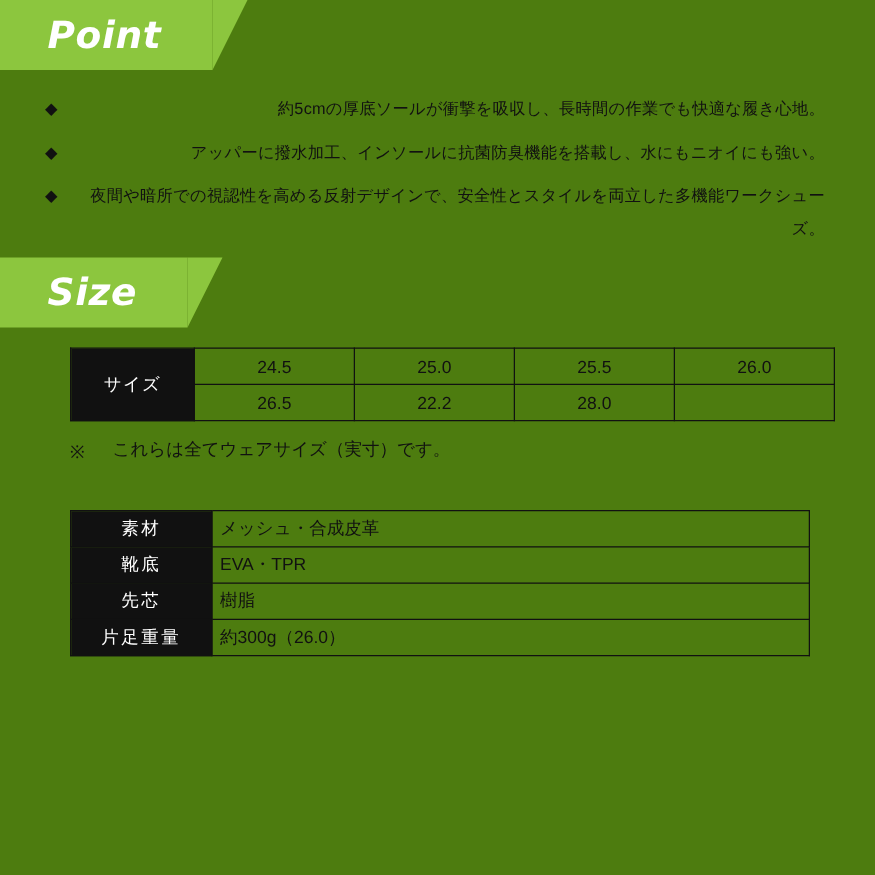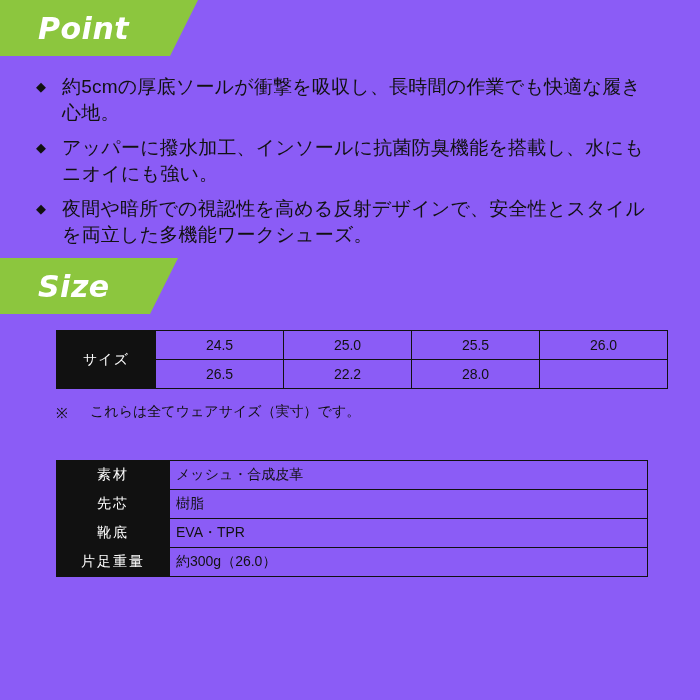--- a/index.html
+++ b/index.html
@@ -11,21 +11,21 @@
     height: 700px;
     background: #ffffff;
     font-family: "Liberation Sans", sans-serif;
     color: #1a1a1a;
     overflow: hidden;
   }
   .page {
     position: relative;
     width: 700px;
     height: 700px;
-    background: #8b5cf6;
+    background: #4d7c0f;
   }
 
   
   .banner {
     position: relative;
     height: 56px;
     display: flex;
     align-items: center;
   }
   .banner .shape {
@@ -75,24 +75,25 @@
     flex: 0 0 auto;
     width: 26px;
     font-size: 13px;
     line-height: 26px;
     color: #111;
     text-align: left;
     padding-left: 2px;
   }
   .point-text {
     flex: 1 1 auto;
-    font-size: 19px;
+    font-size: 13px;
     line-height: 26px;
     color: #111;
     letter-spacing: 0.2px;
+    text-align: right;
   }
 
   
   .size-section {
     margin-top: 10px;
   }
   .size-table-wrap {
     padding: 16px 32px 0 56px;
   }
   table.size-table {
@@ -220,28 +221,28 @@
   <section class="material-section">
 
     <div class="material-table-wrap">
       <table class="material-table">
         <tbody>
             <tr>
           <td class="label">素材</td>
           <td class="value">メッシュ・合成皮革</td>
         </tr>
         <tr>
+          <td class="label">靴底</td>
+          <td class="value">EVA・TPR</td>
+        </tr>
+        <tr>
           <td class="label">先芯</td>
           <td class="value">樹脂</td>
         </tr>
         <tr>
-          <td class="label">靴底</td>
-          <td class="value">EVA・TPR</td>
-        </tr>
-        <tr>
           <td class="label">片足重量</td>
           <td class="value">約300g（26.0）</td>
         </tr>
       </tbody>
         </table>
     </div>
   </section>
 
 </div>
 

